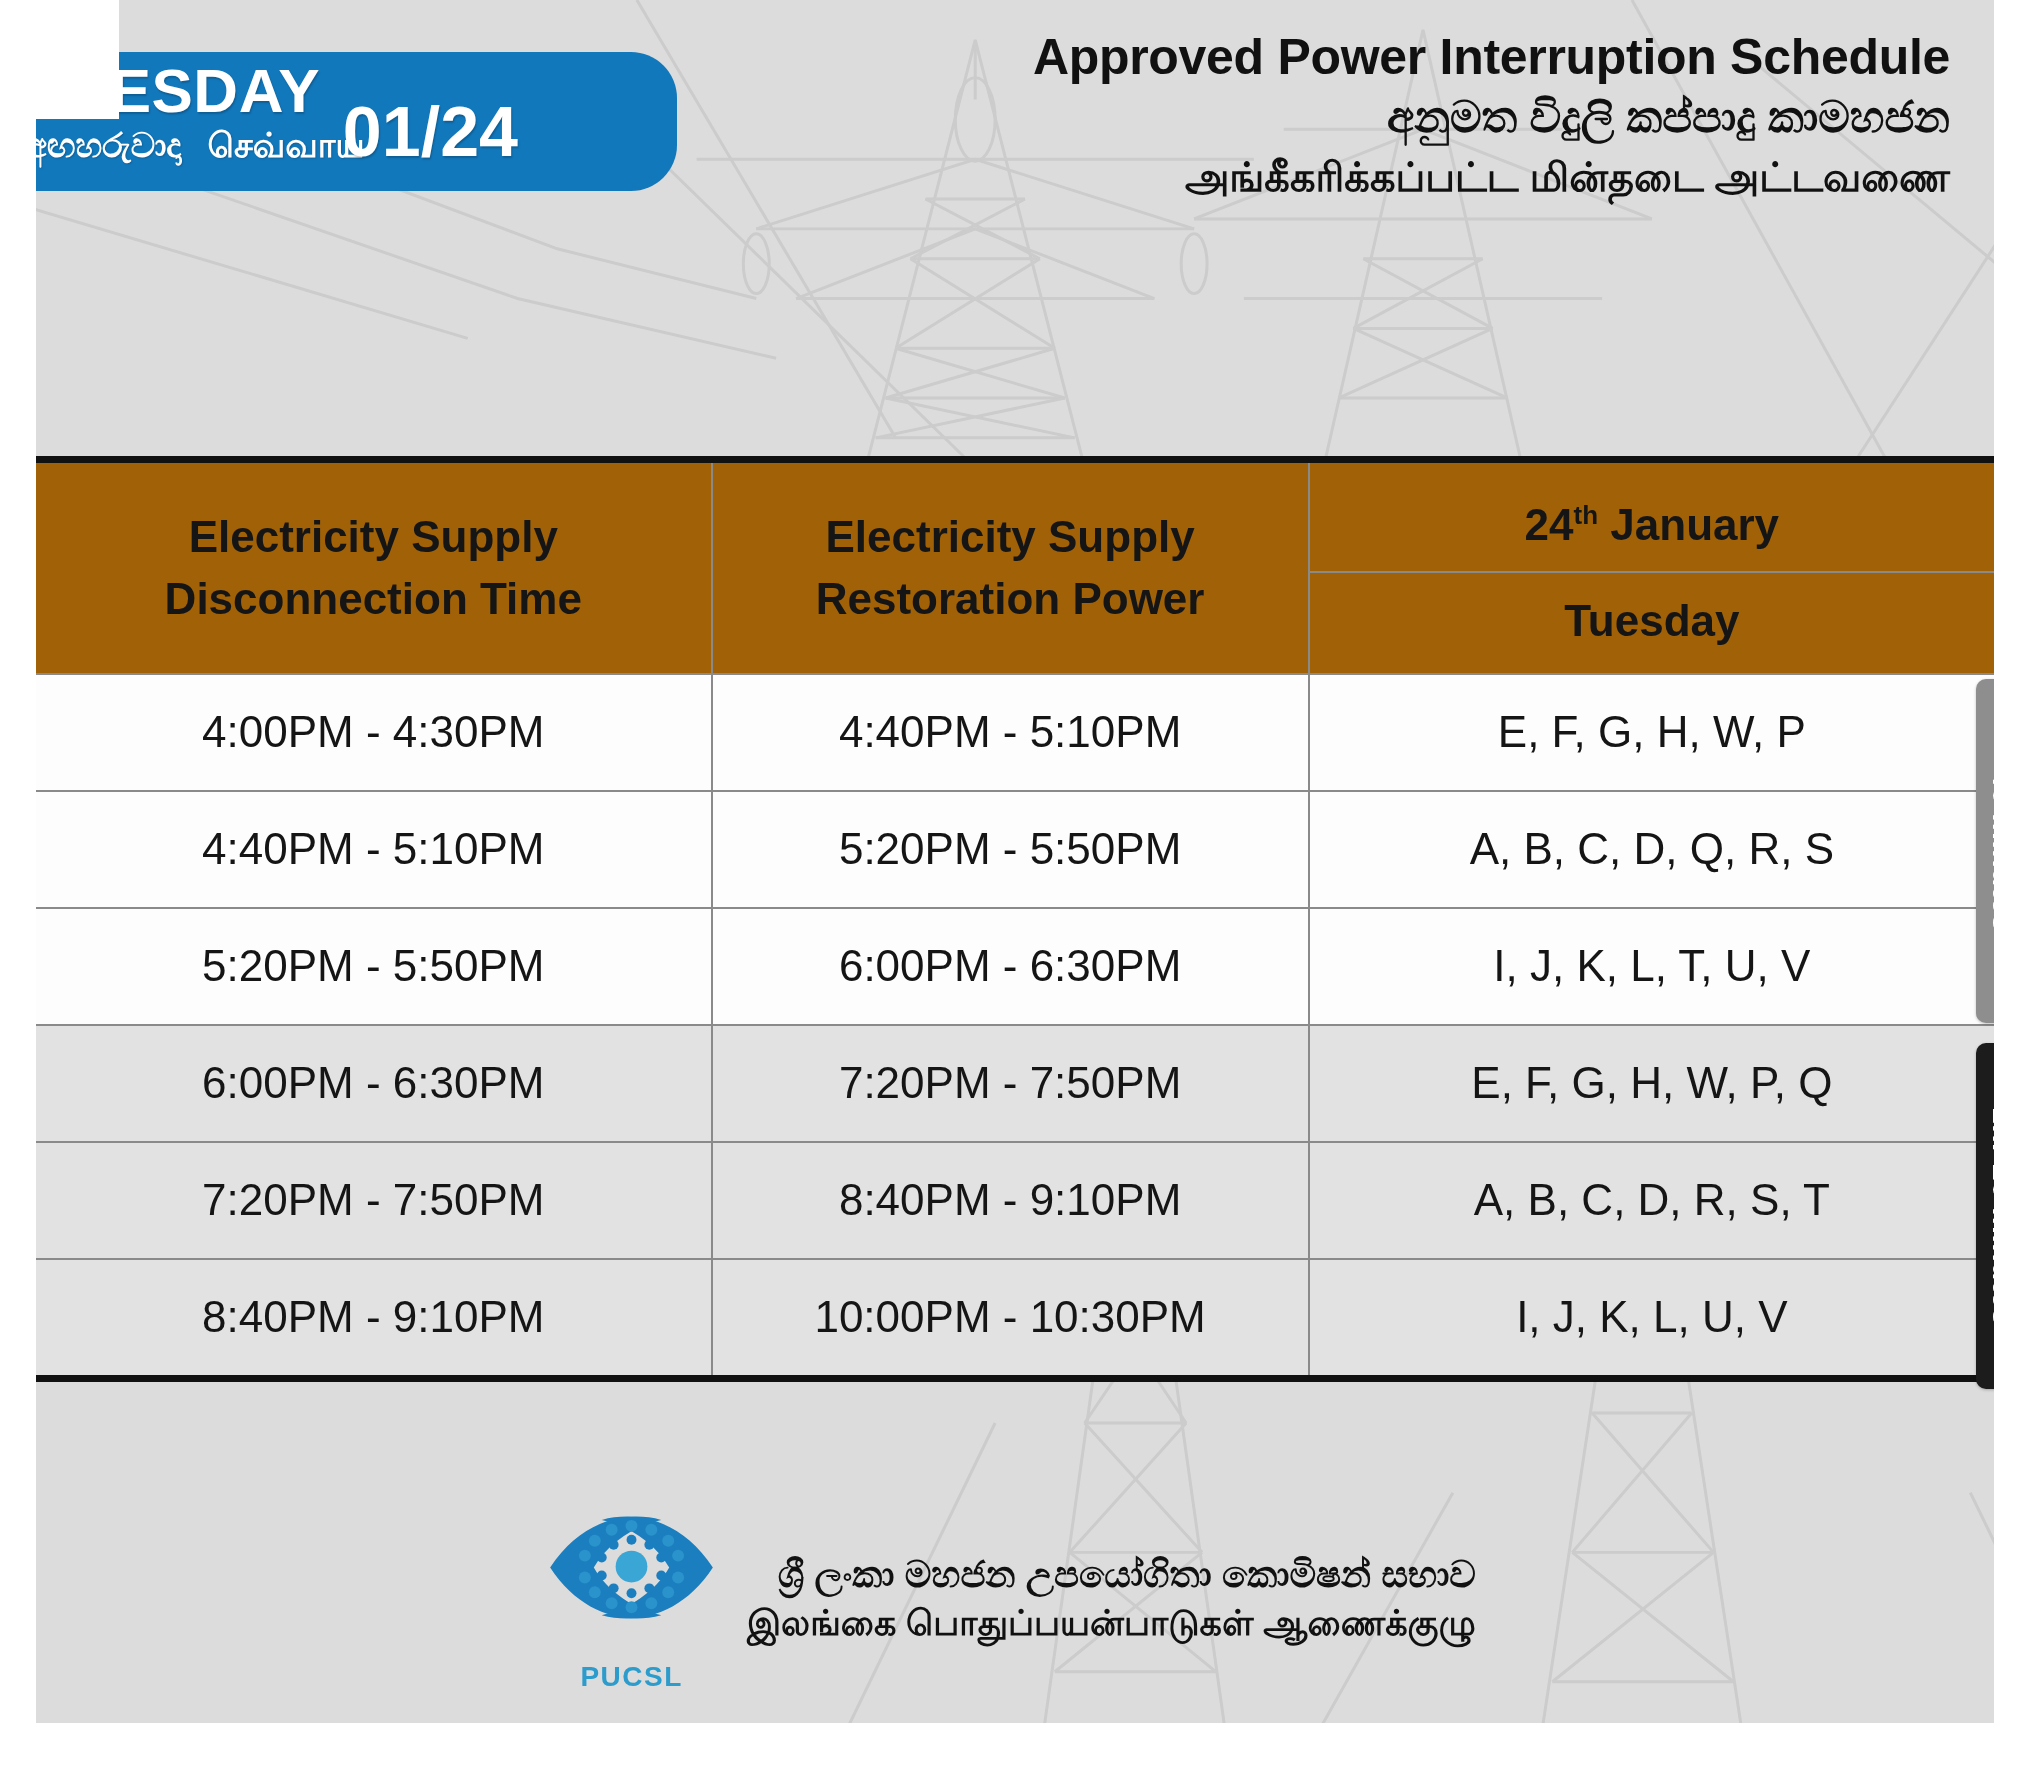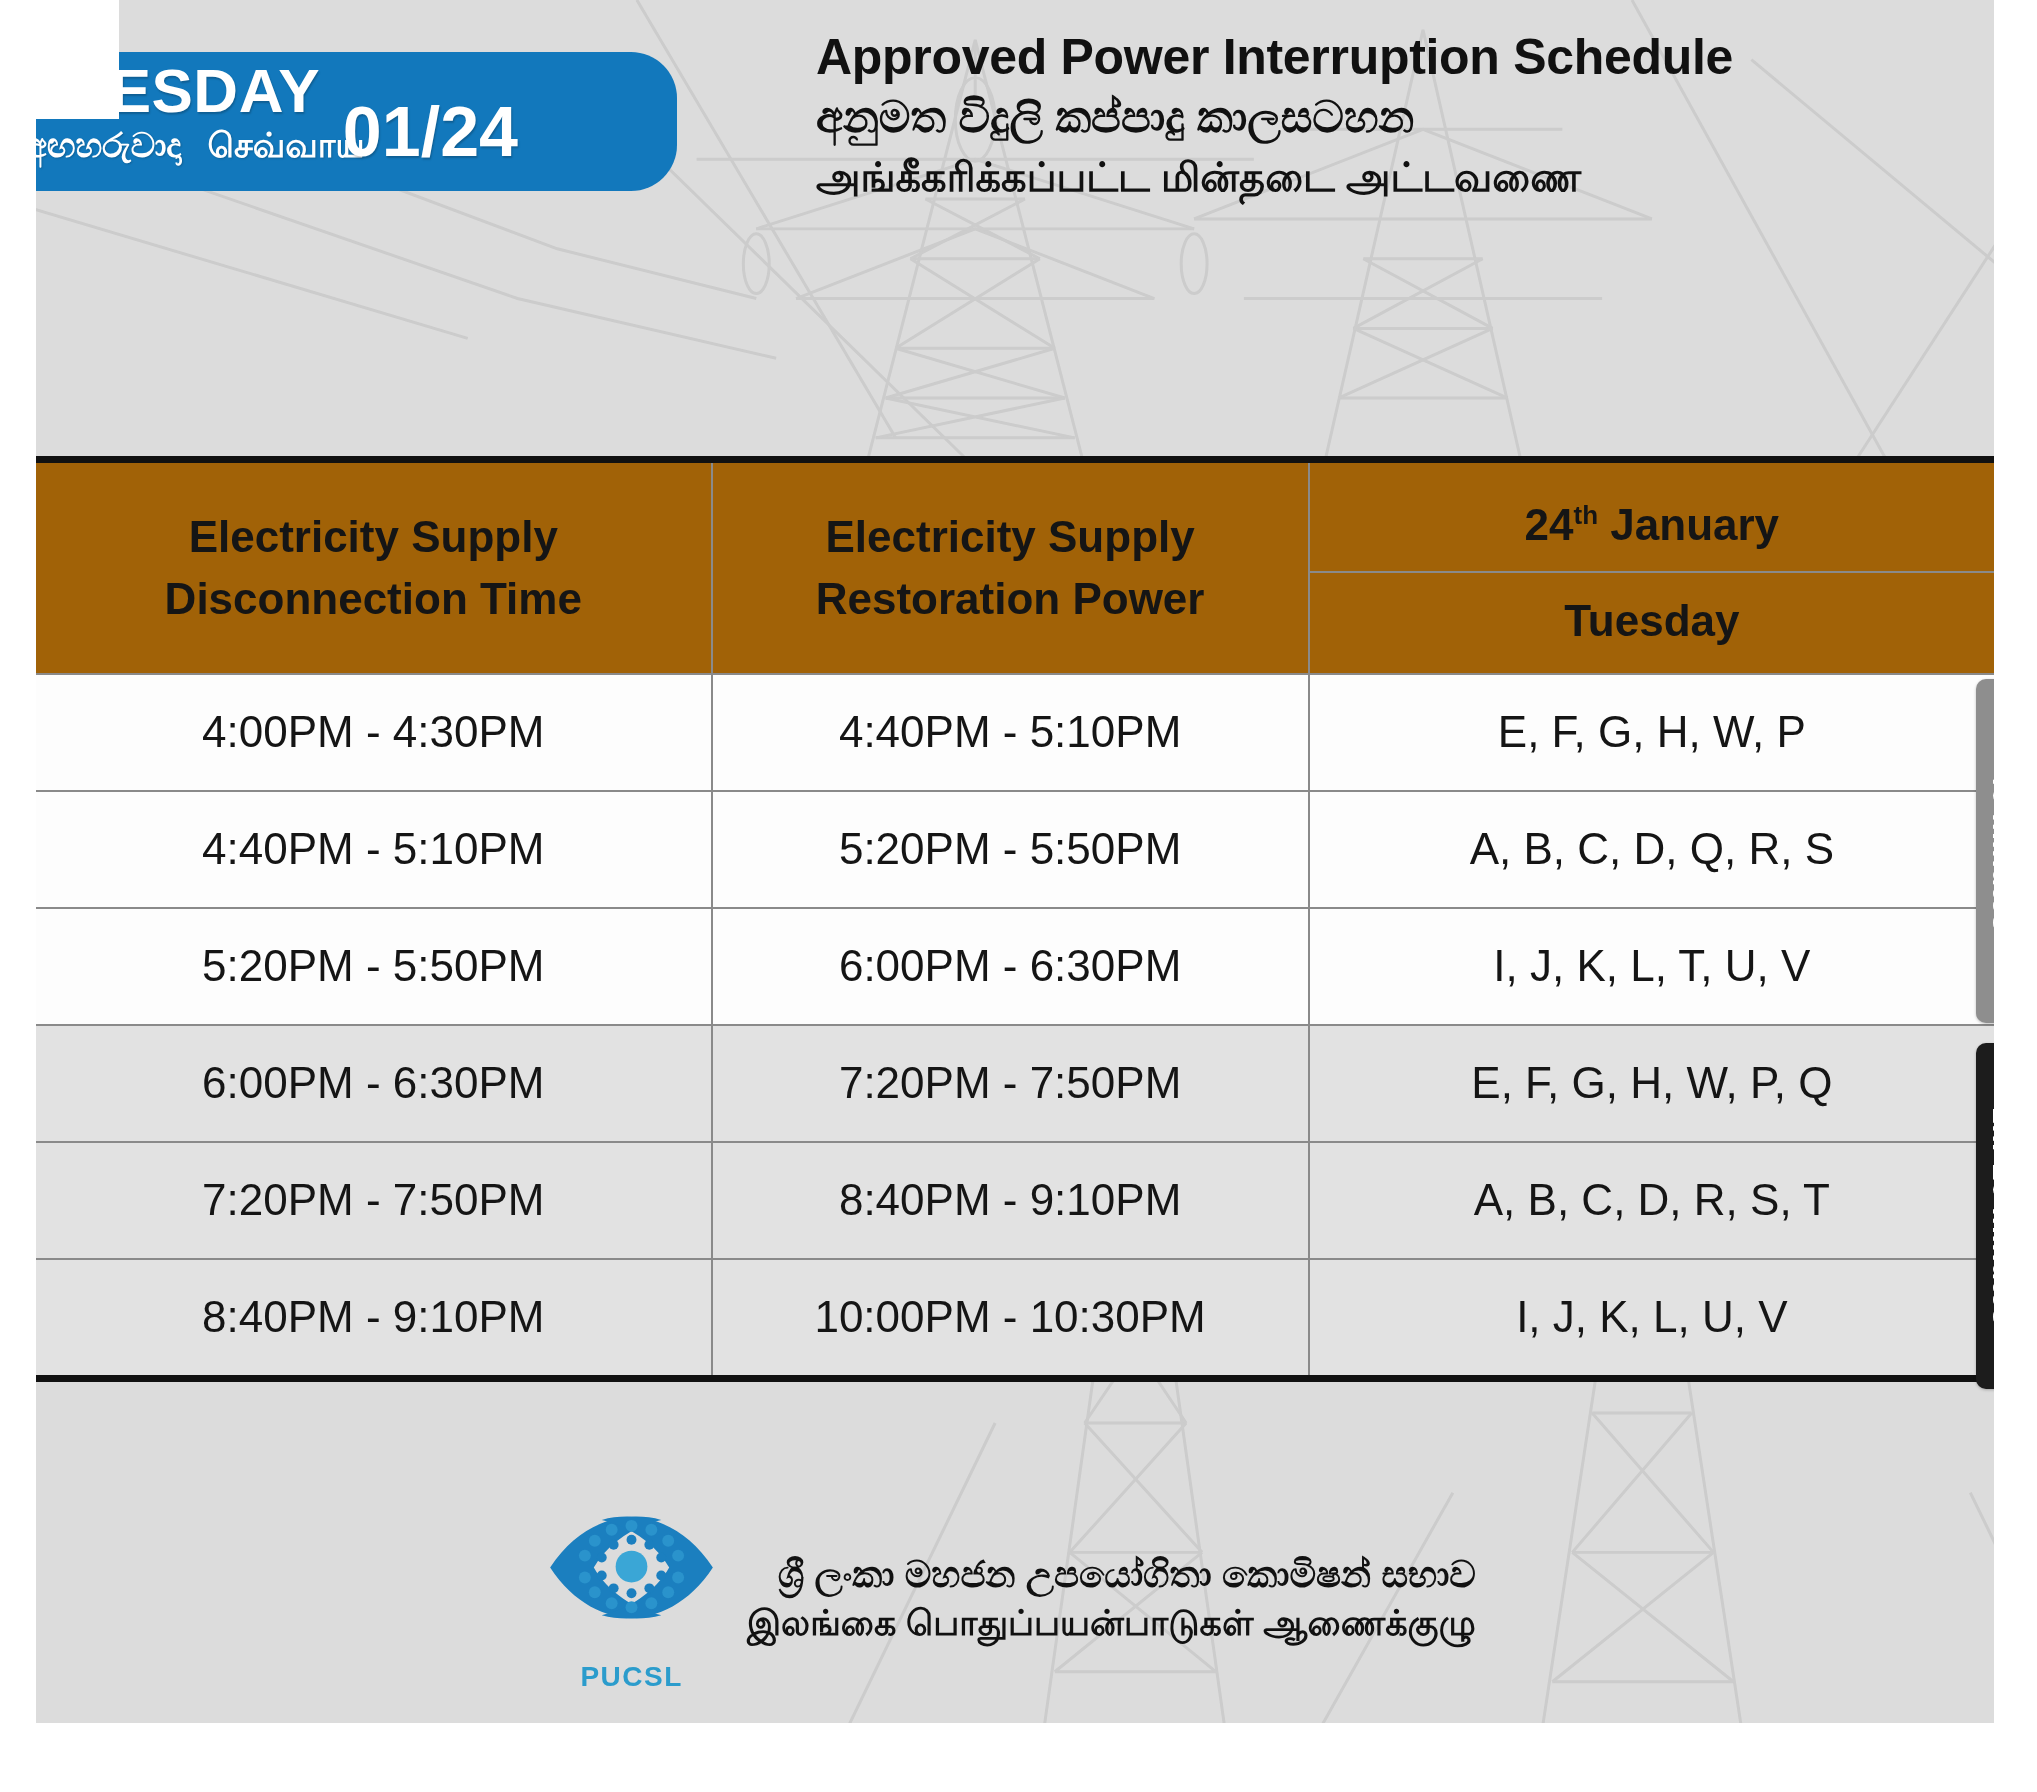--- a/index.html
+++ b/index.html
@@ -46,21 +46,21 @@
   }
   .day-badge .daysub .tamil{margin-left:26px;}
   .day-badge .datenum{
     position:absolute;right:159px;top:44px;
     font-size:70px;font-weight:bold;line-height:72px;
     text-shadow:1px 2px 2px rgba(0,0,0,.22);
   }
 
   .title-block{
     position:absolute;left:816px;top:28px;width:1134px;
-    text-align:left;z-index:20;color:#111;
+    text-align:right;z-index:20;color:#111;
   }
   .title-en{font-size:50px;font-weight:bold;line-height:58px;letter-spacing:-0.3px;}
   .title-si{font-size:44px;font-weight:bold;line-height:62px;}
   .title-ta{font-size:40px;font-weight:bold;line-height:58px;}
 
   
   .table-card{
     position:absolute;left:36px;top:456px;
     width:1958px;
     background:#a16207;
@@ -221,21 +221,21 @@
   <div class="day-badge">
     <div class="daymain">TUESDAY</div>
     <div class="daysub">
       <span>අඟහරුවාදා</span><span class="tamil">செவ்வாய்</span>
     </div>
     <div class="datenum">01/24</div>
   </div>
 
   <div class="title-block">
     <div class="title-en">Approved Power Interruption Schedule</div>
-    <div class="title-si">අනුමත විදුලි කප්පාදු කාලසටහන</div>
+    <div class="title-si">අනුමත විදුලි කප්පාදු කාමහජන</div>
     <div class="title-ta">அங்கீகரிக்கப்பட்ட மின்தடை அட்டவணை</div>
   </div>
 
   <div class="table-card">
     <table class="sched">
       <colgroup>
           <col class="c1">
           <col class="c2">
           <col class="c3">
         </colgroup>

